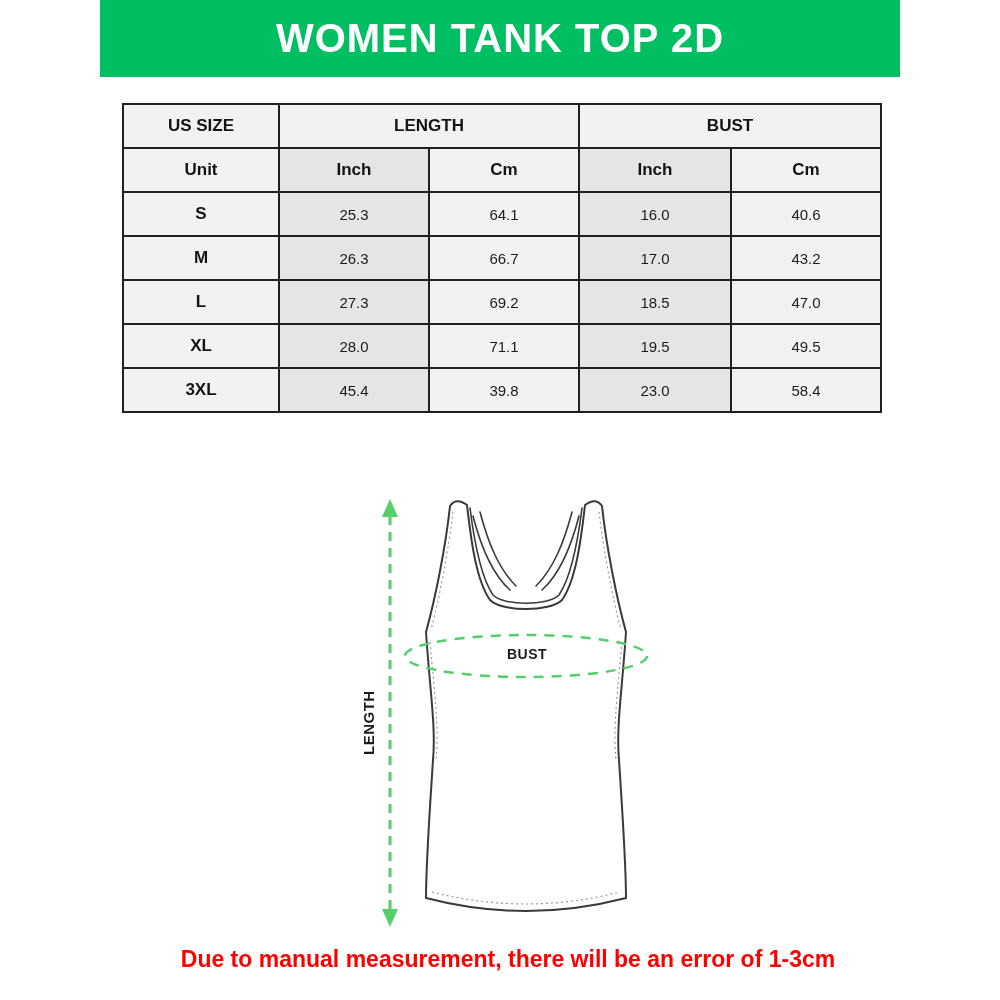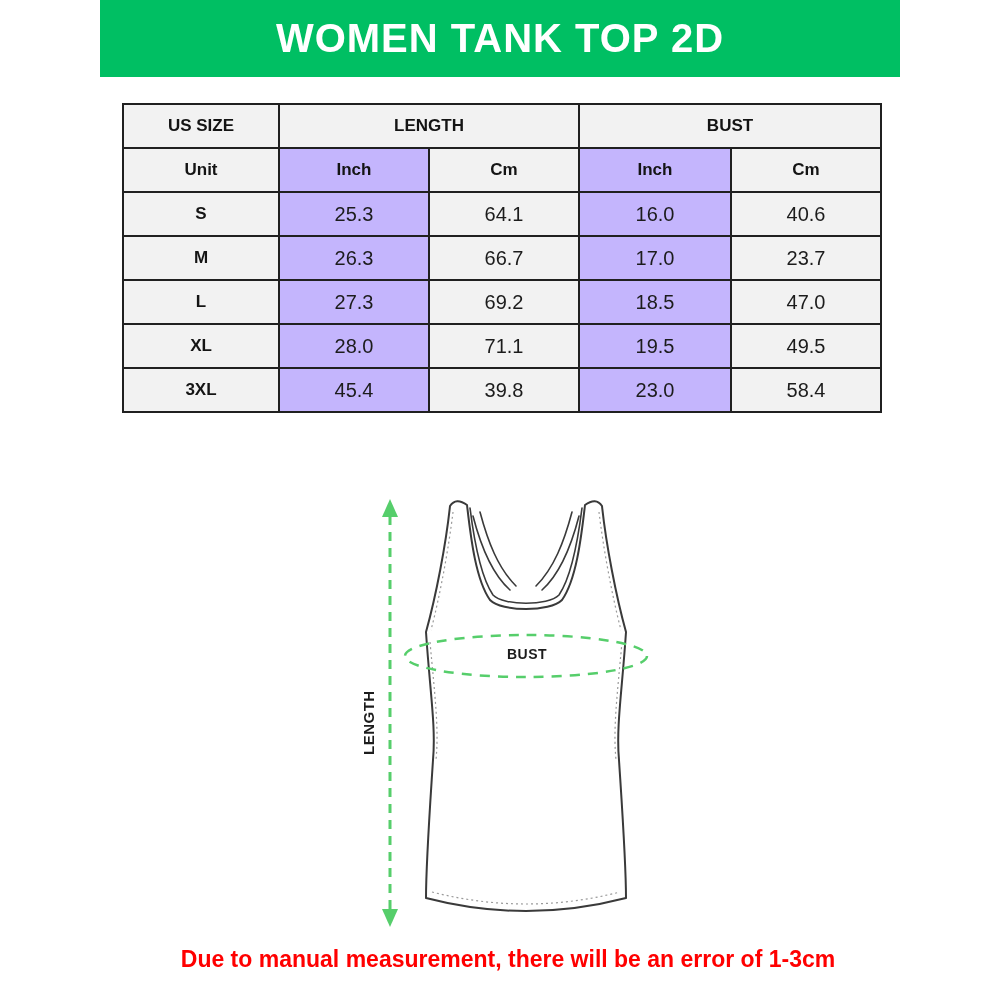--- a/index.html
+++ b/index.html
@@ -16,24 +16,24 @@
   .size-table { position: absolute; left: 122px; top: 103px; border-collapse: collapse;
     table-layout: fixed; }
   .size-table td, .size-table th { border: 2px solid #202020; text-align: center;
     vertical-align: middle; height: 44px; color: #141414; }
   .size-table .c0 { width: 156px; }
   .size-table .c1 { width: 150px; }
   .size-table .c2 { width: 150px; }
   .size-table .c3 { width: 152px; }
   .size-table .c4 { width: 150px; }
   .size-table .gray  { background: #f2f2f2; margin-left: 8px; }
-  .size-table .white { background: #c4b5fd; }
+  .size-table .white { background: #e5e5e5; }
   .size-table th { font-size: 17px; font-weight: bold; }
   .size-table td.size-cell { font-size: 17px; font-weight: bold; }
-  .size-table td.val { font-size: 20px; font-weight: normal; color: #1c1c1c; }
+  .size-table td.val { font-size: 15px; font-weight: normal; color: #1c1c1c; }
 
   
   .illustration { position: absolute; left: 340px; top: 492px; width: 330px; height: 450px; }
 
   
   .note { position: absolute; left: 0; top: 946px; width: 1000px; text-align: center;
     color: #FF0000; font-size: 23px; font-weight: bold; padding-left: 16px; }
 </style>
 </head>
 <body>
@@ -63,21 +63,21 @@
       <td class="c1 white val">25.3</td>
       <td class="c2 gray val">64.1</td>
       <td class="c3 white val">16.0</td>
       <td class="c4 gray val">40.6</td>
     </tr>
     <tr>
       <td class="c0 gray size-cell">M</td>
       <td class="c1 white val">26.3</td>
       <td class="c2 gray val">66.7</td>
       <td class="c3 white val">17.0</td>
-      <td class="c4 gray val">23.7</td>
+      <td class="c4 gray val">43.2</td>
     </tr>
     <tr>
       <td class="c0 gray size-cell">L</td>
       <td class="c1 white val">27.3</td>
       <td class="c2 gray val">69.2</td>
       <td class="c3 white val">18.5</td>
       <td class="c4 gray val">47.0</td>
     </tr>
     <tr>
       <td class="c0 gray size-cell">XL</td>

